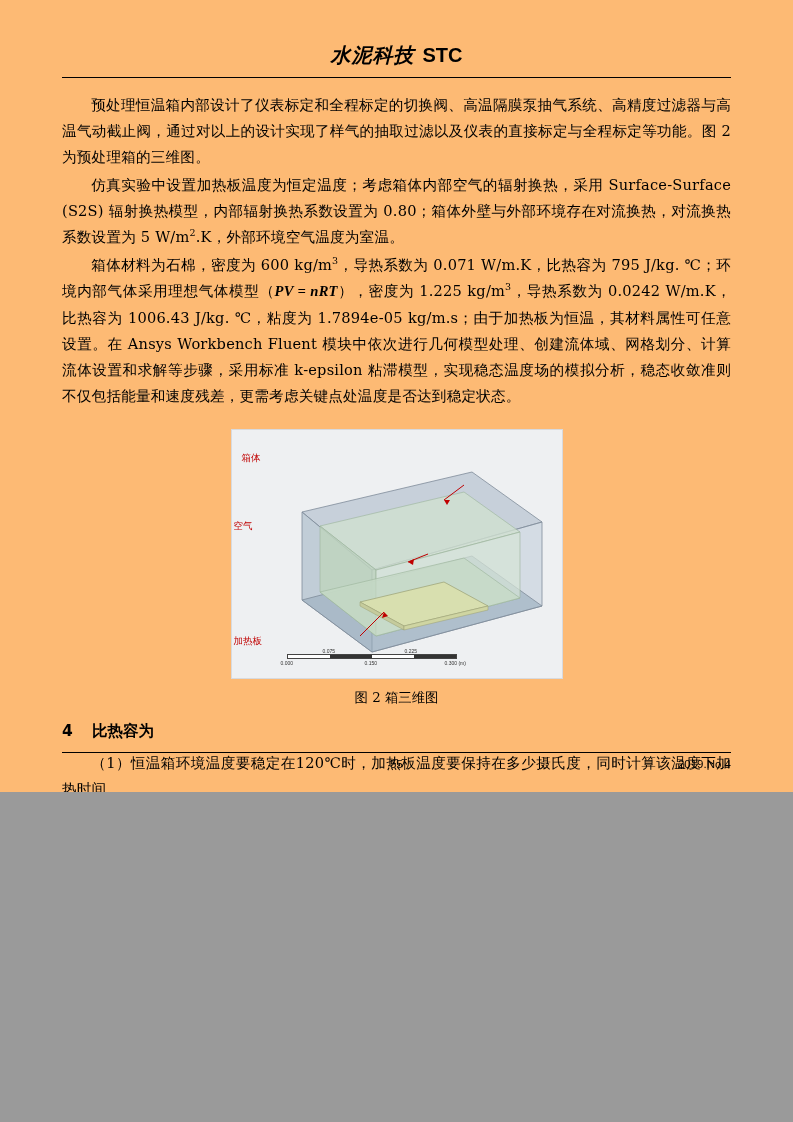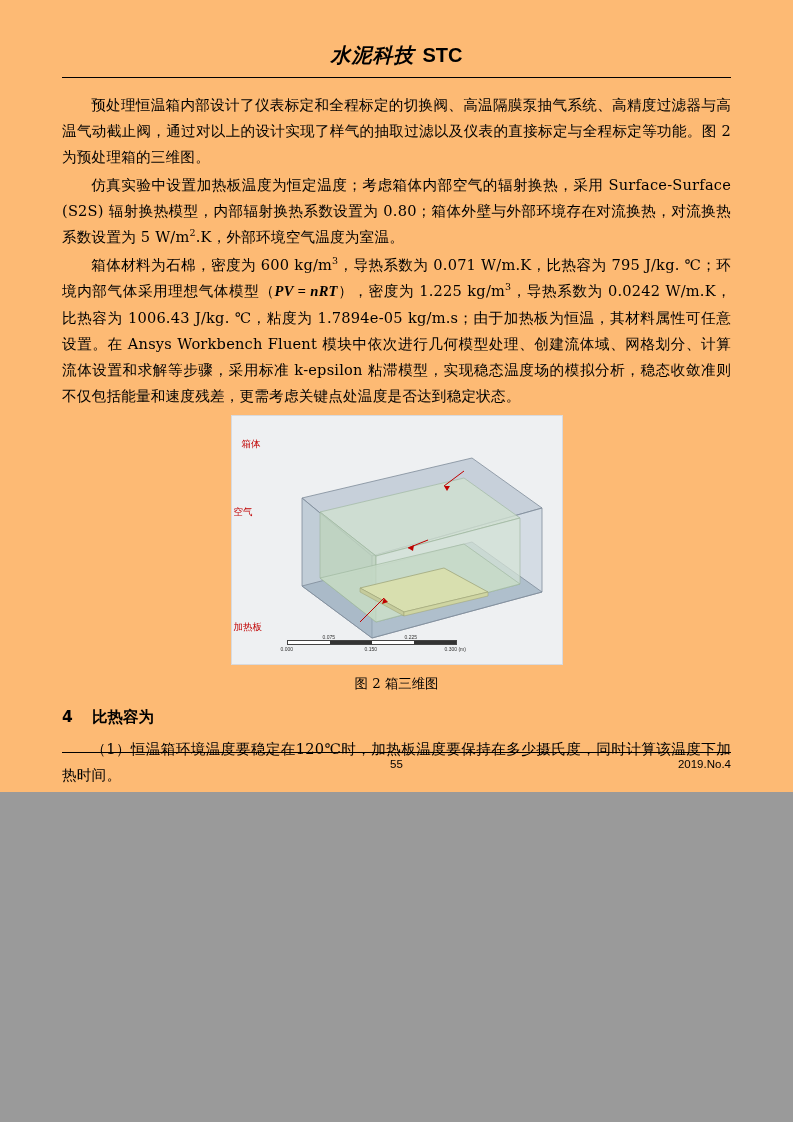--- a/index.html
+++ b/index.html
@@ -78,21 +78,21 @@
     font-style: italic;
     font-weight: bold;
   }
   sup.sup {
     font-size: 0.65em;
     vertical-align: super;
   }
   
   .figure-wrap {
     text-align: center;
-    margin-top: 6px;
+    margin-top: 20px;
   }
   .figure-box {
     display: inline-block;
     width: 330px;
     height: 248px;
     background: #eef0f2;
     position: relative;
     border: 1px solid #d8dade;
     overflow: hidden;
   }

